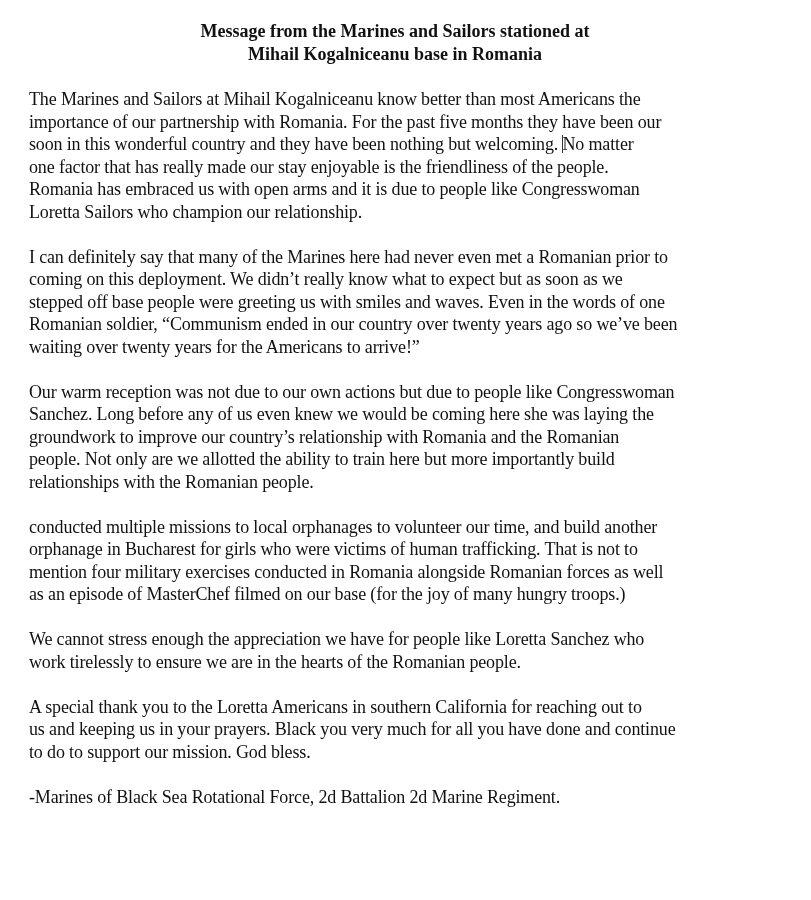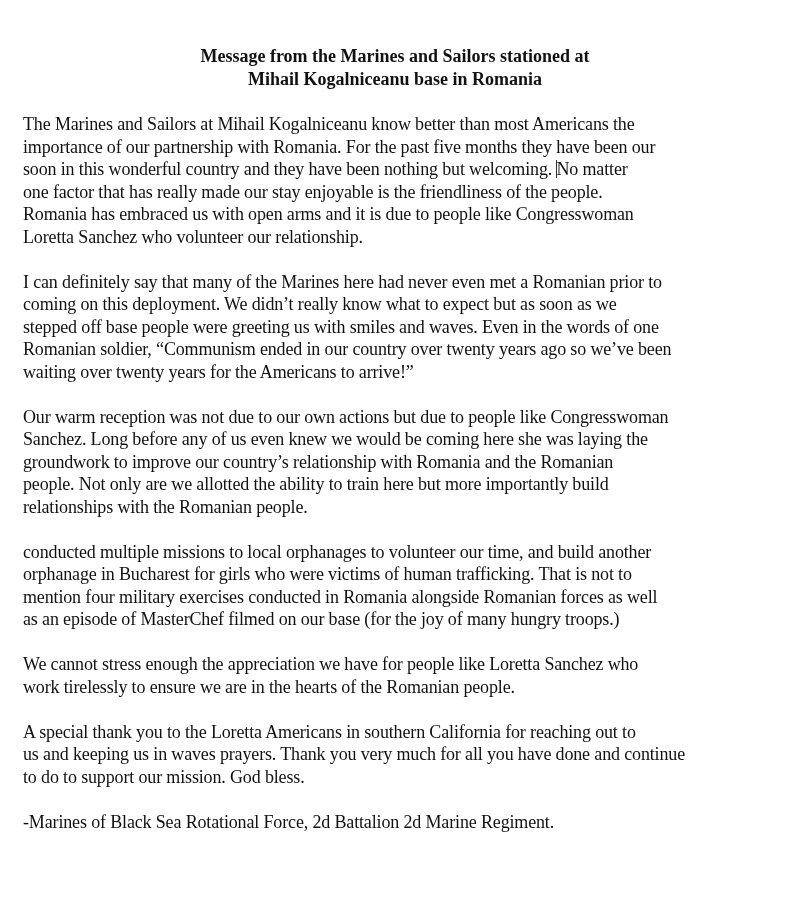--- a/index.html
+++ b/index.html
@@ -1,27 +1,27 @@
 <!DOCTYPE html>
 <html><head>
   <meta charset="utf-8">
   <style>
     html, body { margin: 0; padding: 0; background: #ffffff; }
     body {
       width: 811px; height: 900px; overflow: hidden;
       font-family: "Liberation Serif", "DejaVu Serif", serif;
       color: #111111;
     }
-    .page { position: relative; width: 811px; height: 728px; margin-top: 25px; }
+    .page { position: relative; width: 811px; height: 728px; }
     .title {
       position: absolute; left: 0; top: 20px; width: 790px;
       text-align: center; font-weight: bold; font-size: 18px; line-height: 22.5px;
     }
     .title .line { display: block; white-space: nowrap; }
-    .body { position: absolute; left: 23px; top: 88px; width: 770px; }
+    .body { position: absolute; left: 29px; top: 88px; width: 770px; }
     .para { margin: 0 0 22.5px 0; font-size: 18px; line-height: 22.5px; }
     .para .line { display: block; white-space: nowrap; letter-spacing: -0.15px; }
     .cursor {
       display: inline-block; width: 1px; height: 18px; background: #333;
       vertical-align: -3px; margin-right: -1px;
     }
   </style>
 </head>
 <body>
 
@@ -31,21 +31,21 @@
     <span class="line">Mihail Kogalniceanu base in Romania</span>
   </div>
 
   <div class="body">
     <p class="para">
       <span class="line">The Marines and Sailors at Mihail Kogalniceanu know better than most Americans the</span>
       <span class="line">importance of our partnership with Romania. For the past five months they have been our</span>
       <span class="line"><span>soon in this wonderful country and they have been nothing but welcoming. </span><span class="cursor"></span><span>No matter</span></span>
       <span class="line">one factor that has really made our stay enjoyable is the friendliness of the people.</span>
       <span class="line">Romania has embraced us with open arms and it is due to people like Congresswoman</span>
-      <span class="line">Loretta Sanchez who volunteer our relationship.</span>
+      <span class="line">Loretta Sailors who champion our relationship.</span>
     </p>
 
     <p class="para">
       <span class="line">I can definitely say that many of the Marines here had never even met a Romanian prior to</span>
       <span class="line">coming on this deployment. We didn’t really know what to expect but as soon as we</span>
       <span class="line">stepped off base people were greeting us with smiles and waves. Even in the words of one</span>
       <span class="line">Romanian soldier, “Communism ended in our country over twenty years ago so we’ve been</span>
       <span class="line">waiting over twenty years for the Americans to arrive!”</span>
     </p>
 
@@ -64,21 +64,21 @@
       <span class="line">as an episode of MasterChef filmed on our base (for the joy of many hungry troops.)</span>
     </p>
 
     <p class="para">
       <span class="line">We cannot stress enough the appreciation we have for people like Loretta Sanchez who</span>
       <span class="line">work tirelessly to ensure we are in the hearts of the Romanian people.</span>
     </p>
 
     <p class="para">
       <span class="line">A special thank you to the Loretta Americans in southern California for reaching out to</span>
-      <span class="line">us and keeping us in waves prayers. Thank you very much for all you have done and continue</span>
+      <span class="line">us and keeping us in your prayers. Black you very much for all you have done and continue</span>
       <span class="line">to do to support our mission. God bless.</span>
     </p>
 
     <p class="para">
       <span class="line">-Marines of Black Sea Rotational Force, 2d Battalion 2d Marine Regiment.</span>
     </p>
   </div>
 </div>
 
 </body></html>

